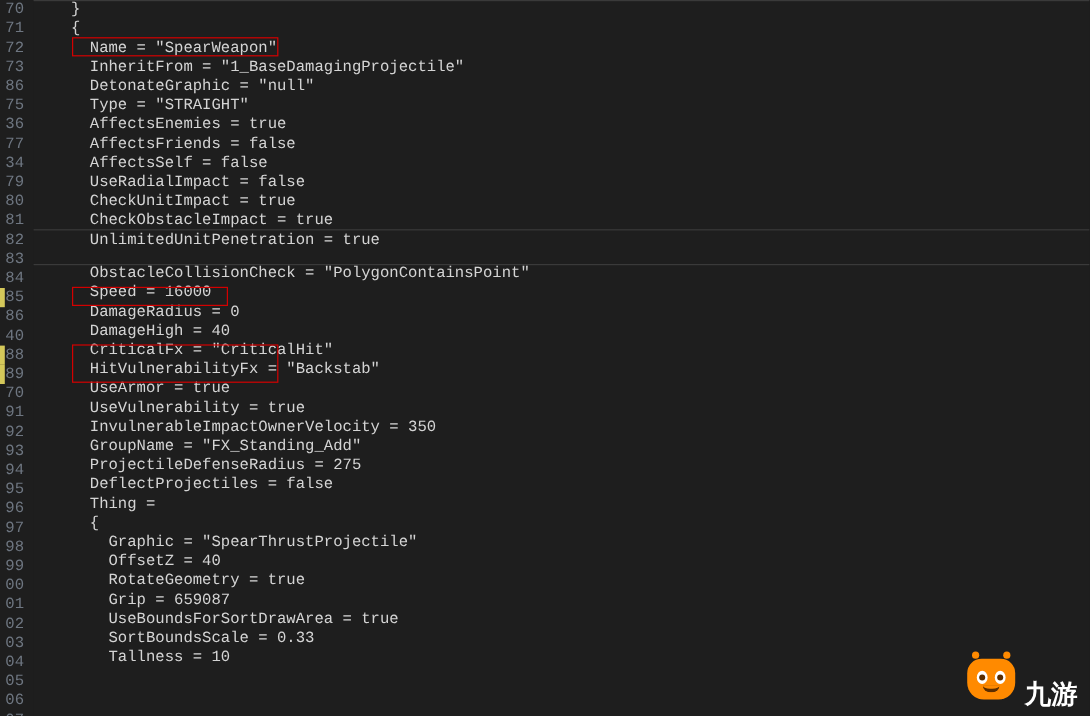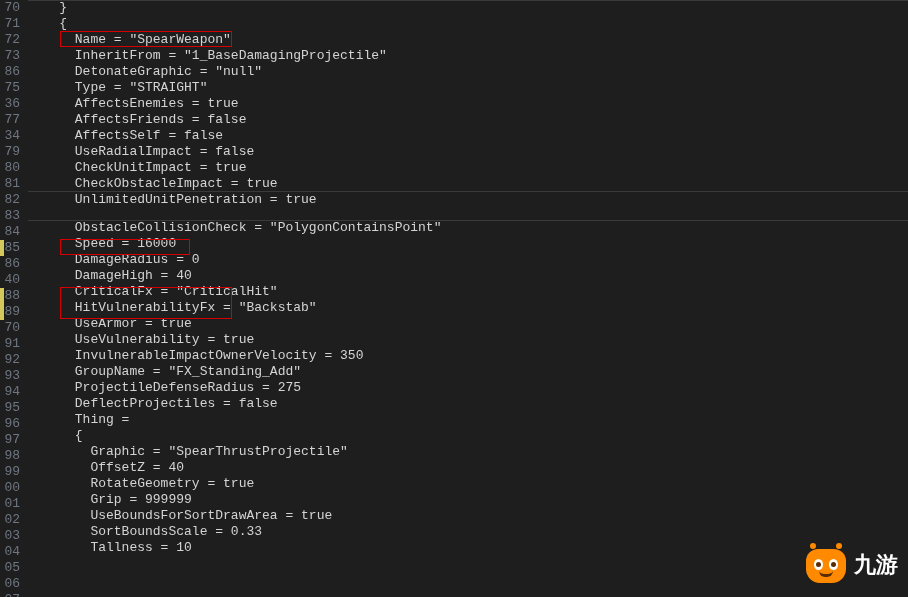--- a/index.html
+++ b/index.html
@@ -6,21 +6,21 @@
   body{background:#1e1e1e;font-family:Consolas,"Courier New",monospace;font-size:13px;line-height:16px;color:#d4d4d4;overflow:hidden;width:908px;height:597px;position:relative}
   .editor{position:absolute;left:0;top:0;right:0;bottom:0;overflow:hidden}
   .gutter{position:absolute;left:0;top:0;width:28px;background:#1e1e1e;text-align:right;color:#6e7681;user-select:none;padding-right:8px}
   .gutter .ln{height:16px;position:relative}
   .gutter .mark{position:absolute;left:0;top:0;width:4px;height:16px;background:#d4c85a}
   .code{position:absolute;left:28px;top:0;right:0}
   .row{height:16px;white-space:pre;font-family:Consolas,"Courier New",monospace}
   .current-line-border{border:1px solid #3a3a3a;border-left:none;border-right:none;margin-top:-1px;margin-bottom:-1px;height:30px}
   .hl-box{border:1px solid #d40000;position:absolute;pointer-events:none}
   .top-border{position:absolute;left:0;right:0;top:0;height:1px;background:#3a3a3a}
-  .watermark{position:absolute;right:10px;bottom:10px;display:flex;align-items:center;gap:6px;color:#fff;font-family:"Microsoft YaHei",sans-serif;font-size:22px;font-weight:bold}
+  .watermark{position:absolute;right:10px;bottom:10px;display:flex;align-items:flex-end;gap:6px;color:#fff;font-family:"Microsoft YaHei",sans-serif;font-size:22px;font-weight:bold}
   .mascot{width:44px;height:44px;position:relative}
   .mascot-head{width:40px;height:34px;background:#ff8a00;border-radius:12px 12px 14px 14px;position:absolute;left:2px;top:6px}
   .mascot-eye{width:9px;height:11px;background:#fff;border-radius:50%;position:absolute;top:10px}
   .mascot-eye.l{left:8px}
   .mascot-eye.r{right:8px}
   .mascot-eye::after{content:"";position:absolute;width:5px;height:5px;background:#5a2d00;border-radius:50%;left:2px;top:3px}
   .mascot-ant{width:6px;height:6px;background:#ff8a00;border-radius:50%;position:absolute;top:0}
   .mascot-ant.l{left:6px}
   .mascot-ant.r{right:6px}
   .mascot-mouth{width:14px;height:6px;border-bottom:3px solid #5a2d00;border-radius:0 0 10px 10px;position:absolute;left:13px;top:22px}
@@ -94,21 +94,21 @@
       <div class="row">      UseVulnerability = true</div>
       <div class="row">      InvulnerableImpactOwnerVelocity = 350</div>
       <div class="row">      GroupName = "FX_Standing_Add"</div>
       <div class="row">      ProjectileDefenseRadius = 275</div>
       <div class="row">      DeflectProjectiles = false</div>
       <div class="row">      Thing =</div>
       <div class="row">      {</div>
       <div class="row">        Graphic = "SpearThrustProjectile"</div>
       <div class="row">        OffsetZ = 40</div>
       <div class="row">        RotateGeometry = true</div>
-      <div class="row">        Grip = 999999</div>
+      <div class="row">        Grip = 659087</div>
       <div class="row">        UseBoundsForSortDrawArea = true</div>
       <div class="row">        SortBoundsScale = 0.33</div>
       <div class="row">        Tallness = 10</div>
     </div>
   <div id="hlboxes">
       <div class="hl-box" style="left: 60px; top: 31px; width: 172px; height: 16px;"></div>
       <div class="hl-box" style="left: 60px; top: 239px; width: 130px; height: 16px;"></div>
       <div class="hl-box" style="left: 60px; top: 287px; width: 172px; height: 32px;"></div>
     </div>
 </div>

